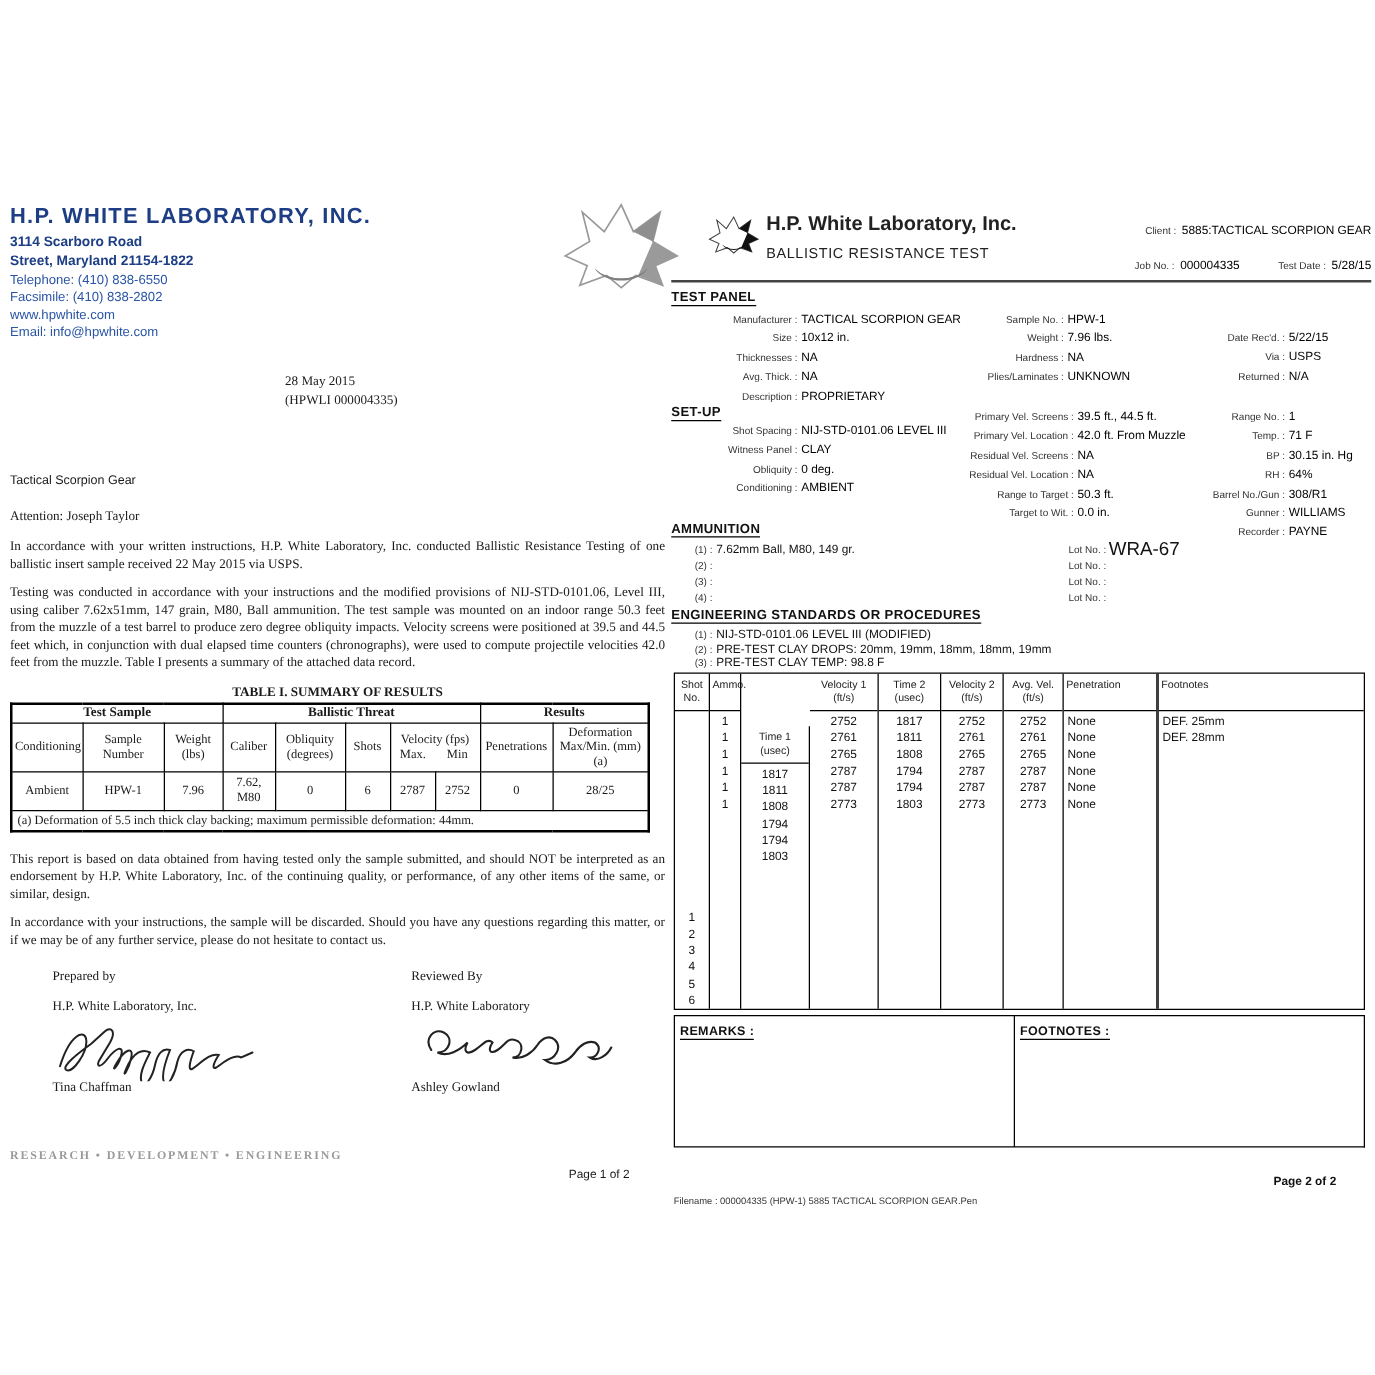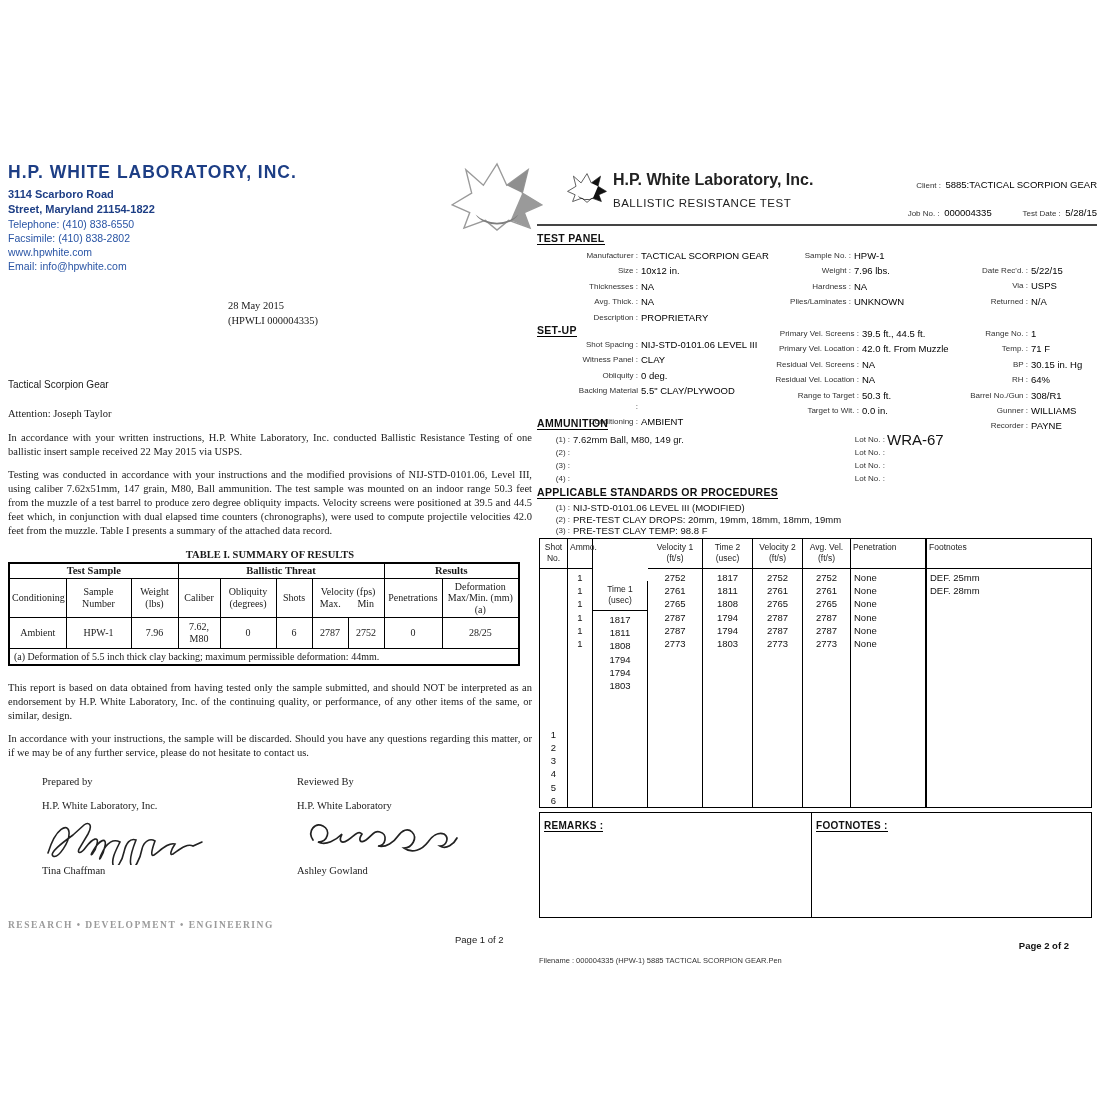--- a/index.html
+++ b/index.html
@@ -19,21 +19,21 @@
   .res-tbl{margin-top:2px;border-collapse:collapse;table-layout:fixed;width:510px;font-size:10px;}
   .res-tbl td{border:1px solid #000;text-align:center;padding:1px 2px;line-height:1.15;}
   .res-tbl{border:2px solid #000;}
   .res-tbl .grp td{font-weight:bold;font-size:10.5px;}
   .res-tbl .hdr td{height:36px;vertical-align:middle;}
   .res-tbl .dat td{height:28px;vertical-align:middle;}
   .res-tbl .velhdr{padding:1px 0;}
   .maxmin{display:flex;}
   .maxmin span{flex:1;}
   .res-tbl .fnote td{text-align:left;padding:2px 4px;font-size:10px;}
-  .sigcols{display:flex;}
+  .sigcols{display:flex;gap:32px;}
   .sigL{width:289px;padding-left:34px;box-sizing:border-box;}
   .sigR{flex:1;}
   .sig-labels{margin-top:16px;font-size:10.5px;}
   .sig-orgs{margin-top:13px;font-size:10.5px;}
   .sig-images{margin-top:2px;height:52px;}
   .sig-names{font-size:10.5px;}
   .footer-left{position:absolute;left:0;top:758px;font-size:9.5px;font-weight:bold;color:#9a9a9a;letter-spacing:1.5px;}
   .footer-right{position:absolute;left:447px;top:772px;font-family:"Liberation Sans", sans-serif;font-size:9.5px;}
   
   .page2{position:absolute;left:537px;top:160px;width:560px;height:810px;
@@ -311,24 +311,20 @@
             </div>
             <div class="fld">
               <span class="flbl">Witness Panel :</span>
               <span class="fval">CLAY</span>
             </div>
             <div class="fld">
               <span class="flbl">Obliquity :</span>
               <span class="fval">0 deg.</span>
             </div>
             <div class="fld">
-              <span class="flbl">Backing Material :</span>
-              <span class="fval">5.5" CLAY/PLYWOOD</span>
-            </div>
-            <div class="fld">
               <span class="flbl">Conditioning :</span>
               <span class="fval">AMBIENT</span>
             </div>
           </div>
         <div class="su-c2">
             <div class="fld">
               <span class="flbl">Primary Vel. Screens :</span>
               <span class="fval">39.5 ft., 44.5 ft.</span>
             </div>
             <div class="fld">
@@ -409,21 +405,21 @@
           <div class="arow">
             <span class="albl">(4) :</span>
             <span class="aval"></span>
             <span class="lotlbl">Lot No. :</span>
             <span class="lotval"></span>
           </div>
         </div>
     </div>
 
     <div class="sec" style="top:322px">
-      <div class="sec-h">APPLICABLE STANDARDS OR PROCEDURES</div>
+      <div class="sec-h">ENGINEERING STANDARDS OR PROCEDURES</div>
       <div class="std-rows">
           <div class="srow">
             <span class="albl">(1) :</span>
             <span class="sval">NIJ-STD-0101.06 LEVEL III (MODIFIED)</span>
           </div>
           <div class="srow">
             <span class="albl">(2) :</span>
             <span class="sval">PRE-TEST CLAY DROPS: 20mm, 19mm, 18mm, 18mm, 19mm</span>
           </div>
           <div class="srow">

